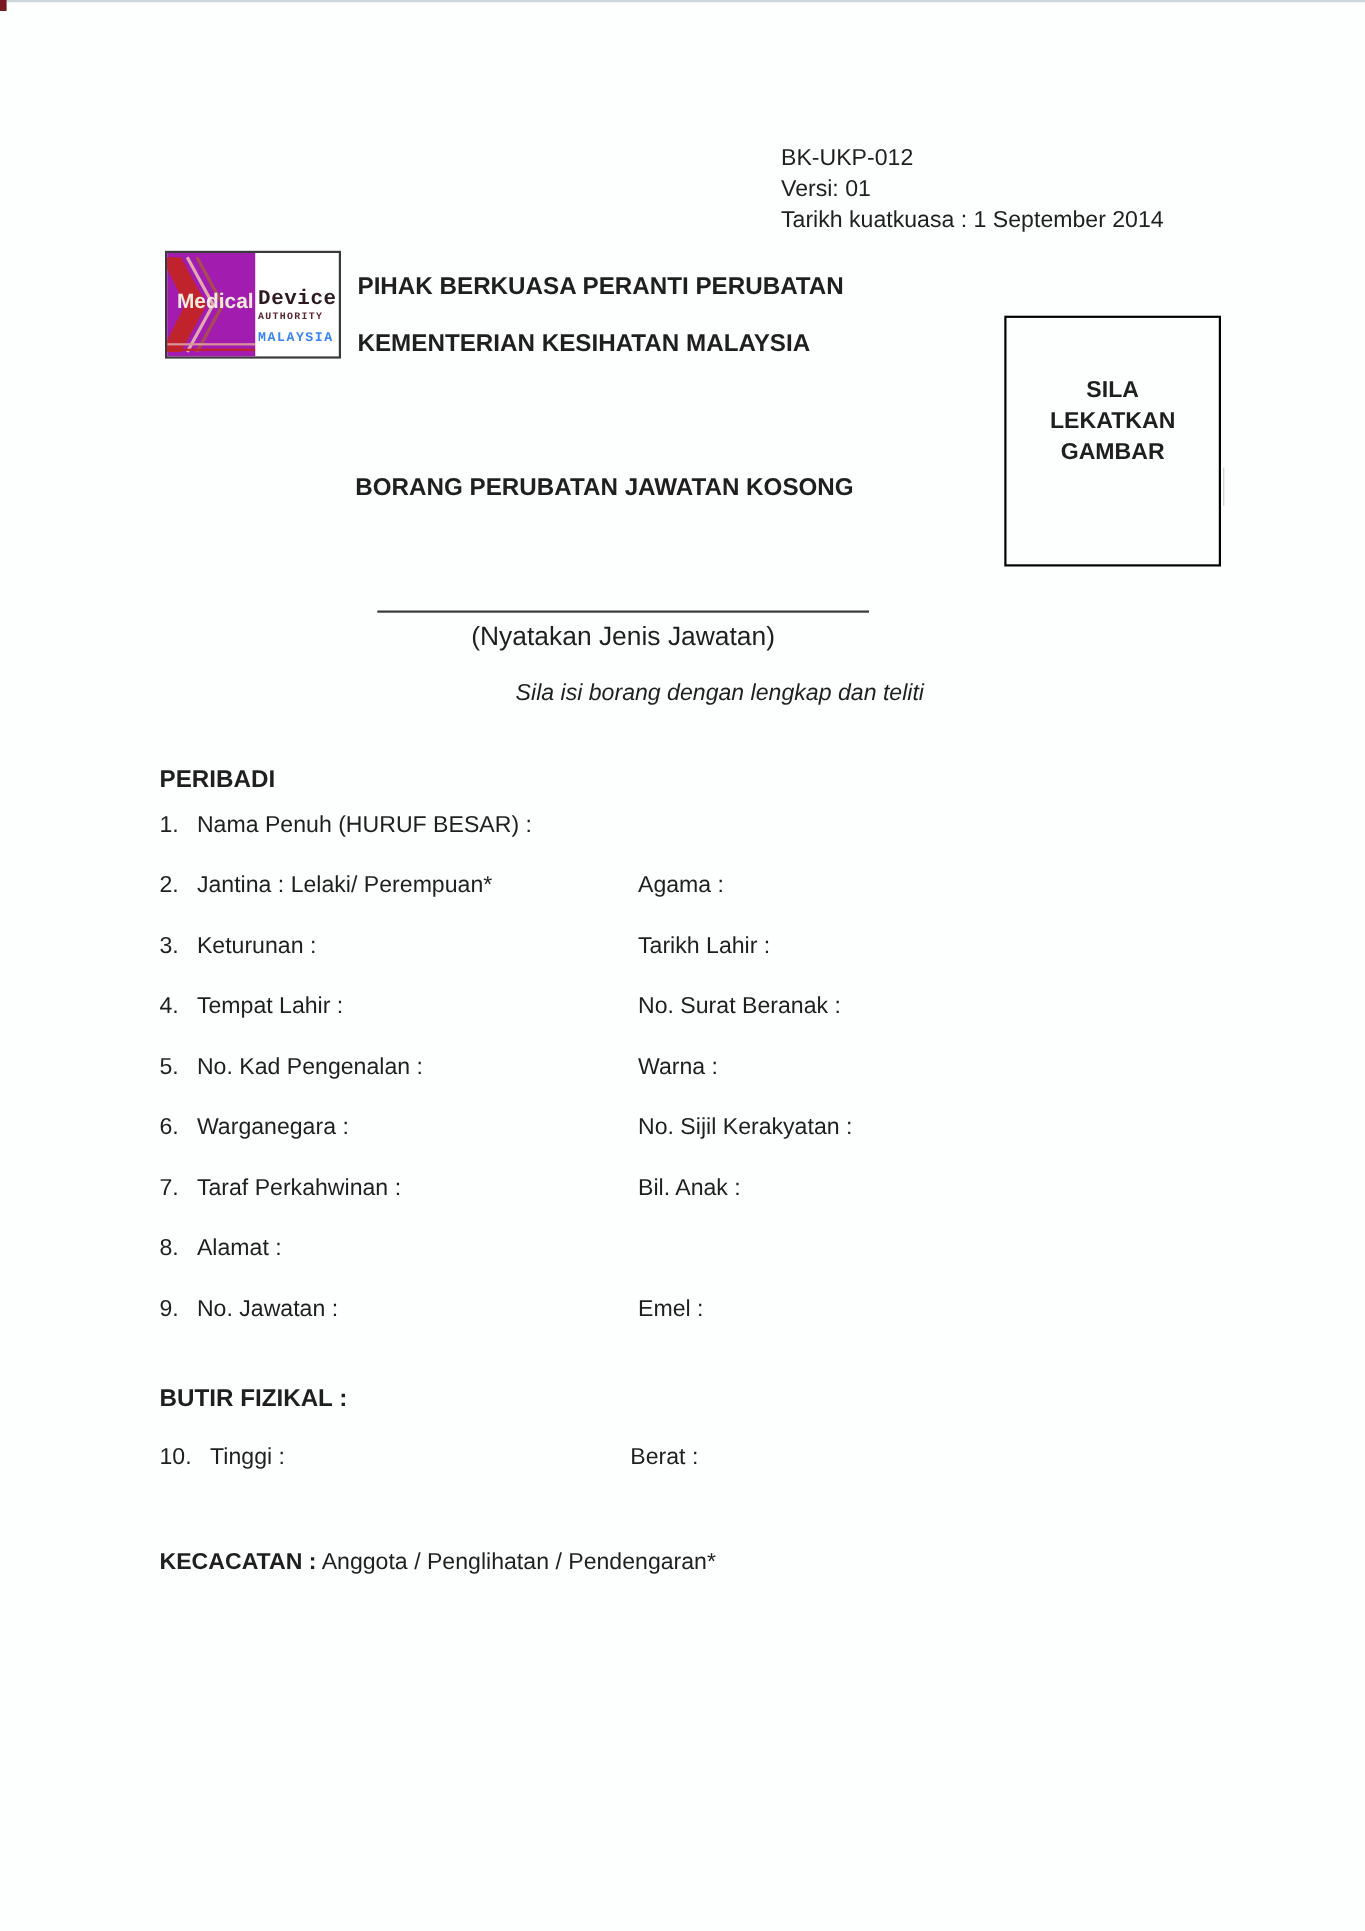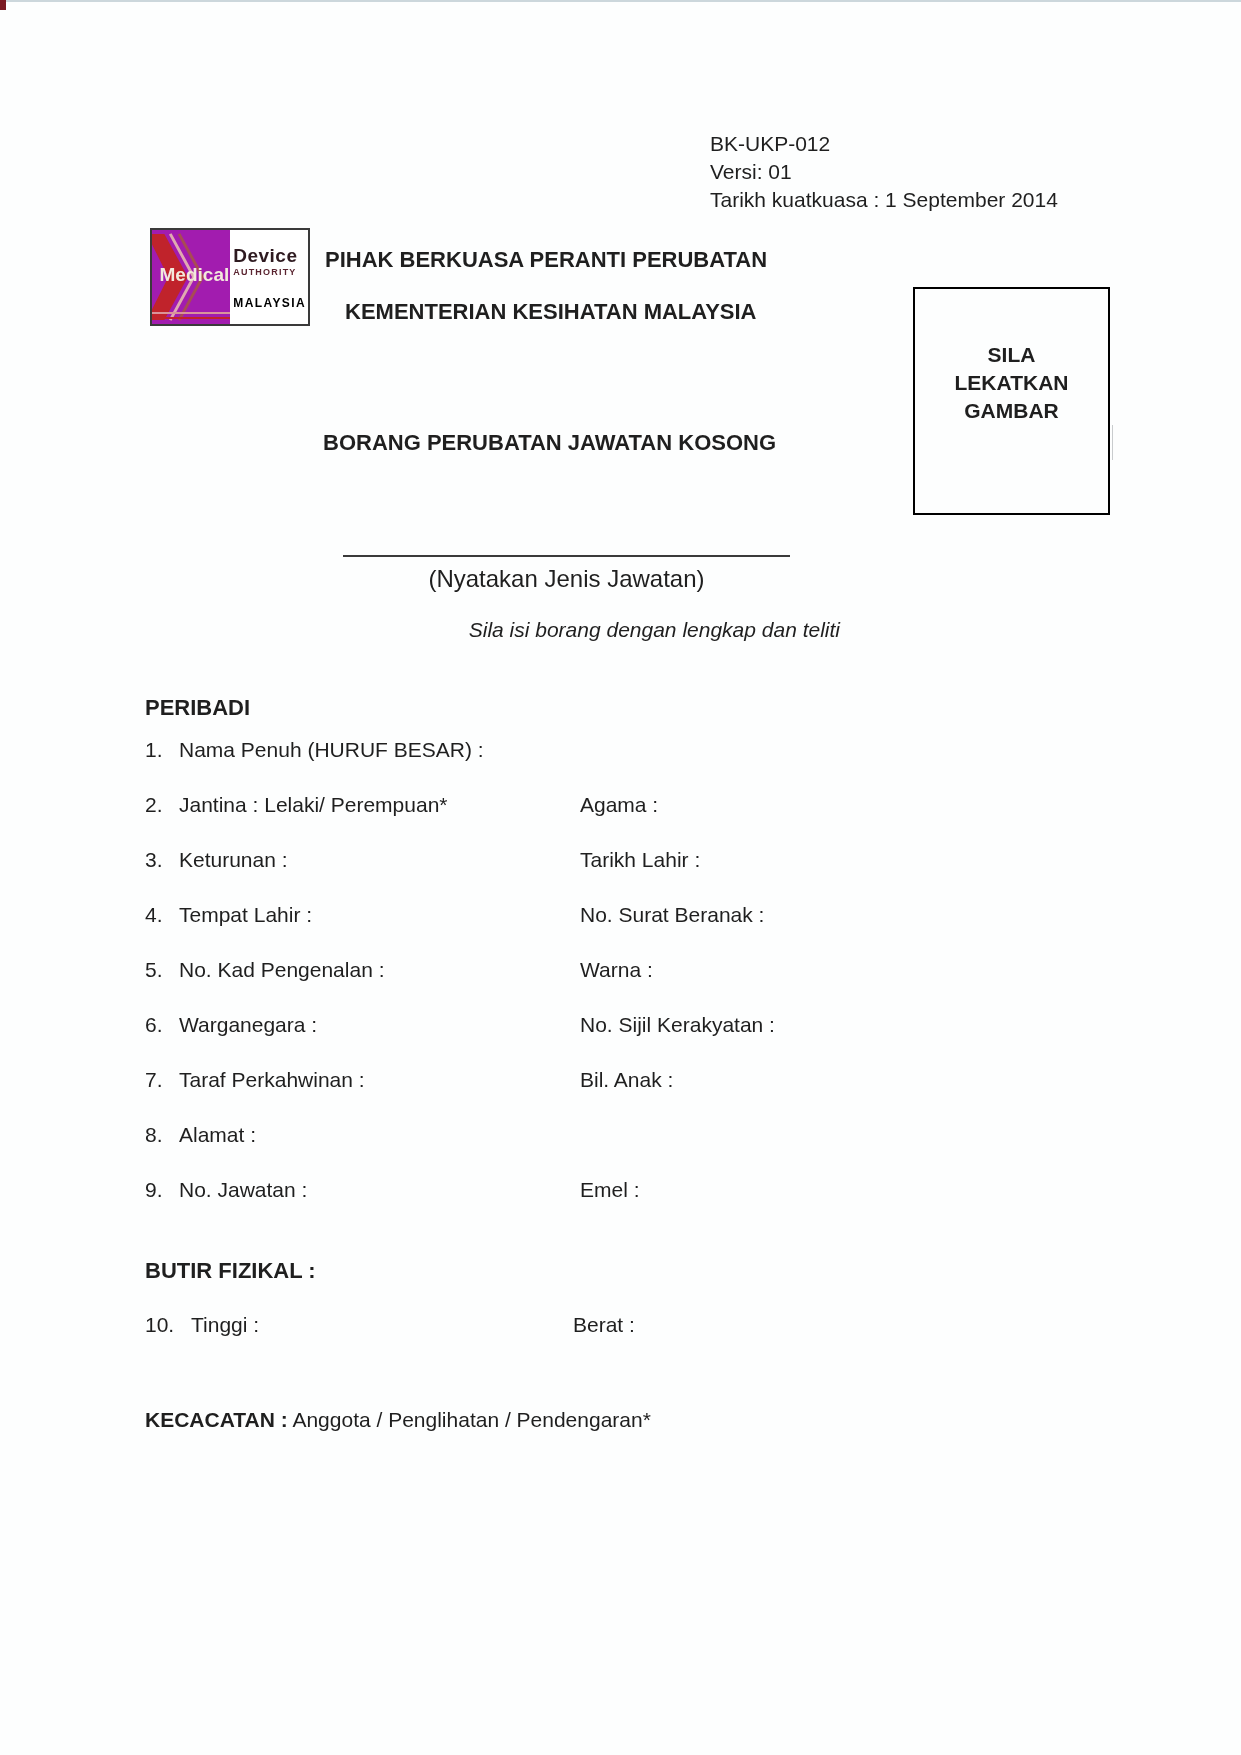--- a/index.html
+++ b/index.html
@@ -20,28 +20,28 @@
   .doc-ref{position:absolute;left:710px;top:130px;font-size:21px;line-height:28px;}
 
   
   .logo{position:absolute;left:150px;top:228px;width:160px;height:98px;
         border:2px solid #3a3a3a;background:#ffffff;box-sizing:border-box;display:flex;}
   .logo-left{position:relative;width:96px;height:100%;background:#a21caf;overflow:hidden;}
   .logo-left svg{position:absolute;left:-6px;top:0;height:100%;}
   .logo-medical{position:absolute;right:1px;top:34px;color:#f3e9dc;font-size:19px;font-weight:bold;}
   .logo-stripe1{position:absolute;left:0;bottom:10px;width:100%;height:2px;background:#d9939a;}
   .logo-stripe2{position:absolute;left:0;bottom:5px;width:100%;height:2px;background:#c0232b;}
-  .logo-right{flex:1;padding:16px 2px 0 3px;line-height:1;}
+  .logo-right{flex:1;padding:32px 2px 0 3px;line-height:1;font-family:Liberation Mono, monospace;}
   .logo-device{font-size:19px;font-weight:bold;color:#2e1a20;letter-spacing:0.5px;}
   .logo-authority{font-size:9px;font-weight:bold;color:#5a2430;letter-spacing:1.2px;margin-top:3px;}
-  .logo-malaysia{font-size:12px;font-weight:bold;color:#000000;letter-spacing:1.4px;margin-top:20px;}
+  .logo-malaysia{font-size:12px;font-weight:bold;color:#3b82f6;letter-spacing:1.4px;margin-top:8px;}
 
   
   .org-title{position:absolute;left:325px;top:247px;font-size:22px;font-weight:bold;}
-  .org-title .line2{margin-top:26px;margin-left:20px;}
+  .org-title .line2{margin-top:26px;}
 
   .form-title{position:absolute;left:323px;top:430px;font-size:22px;font-weight:bold;}
 
   
   .photo-box{position:absolute;left:913px;top:287px;width:197px;height:228px;
              border:2px solid #000000;box-sizing:border-box;text-align:center;
              font-size:21px;font-weight:bold;line-height:28px;padding-top:52px;}
 
   
   .position-line{position:absolute;left:343px;top:555px;width:447px;height:2px;background:#3a3a3a;}

